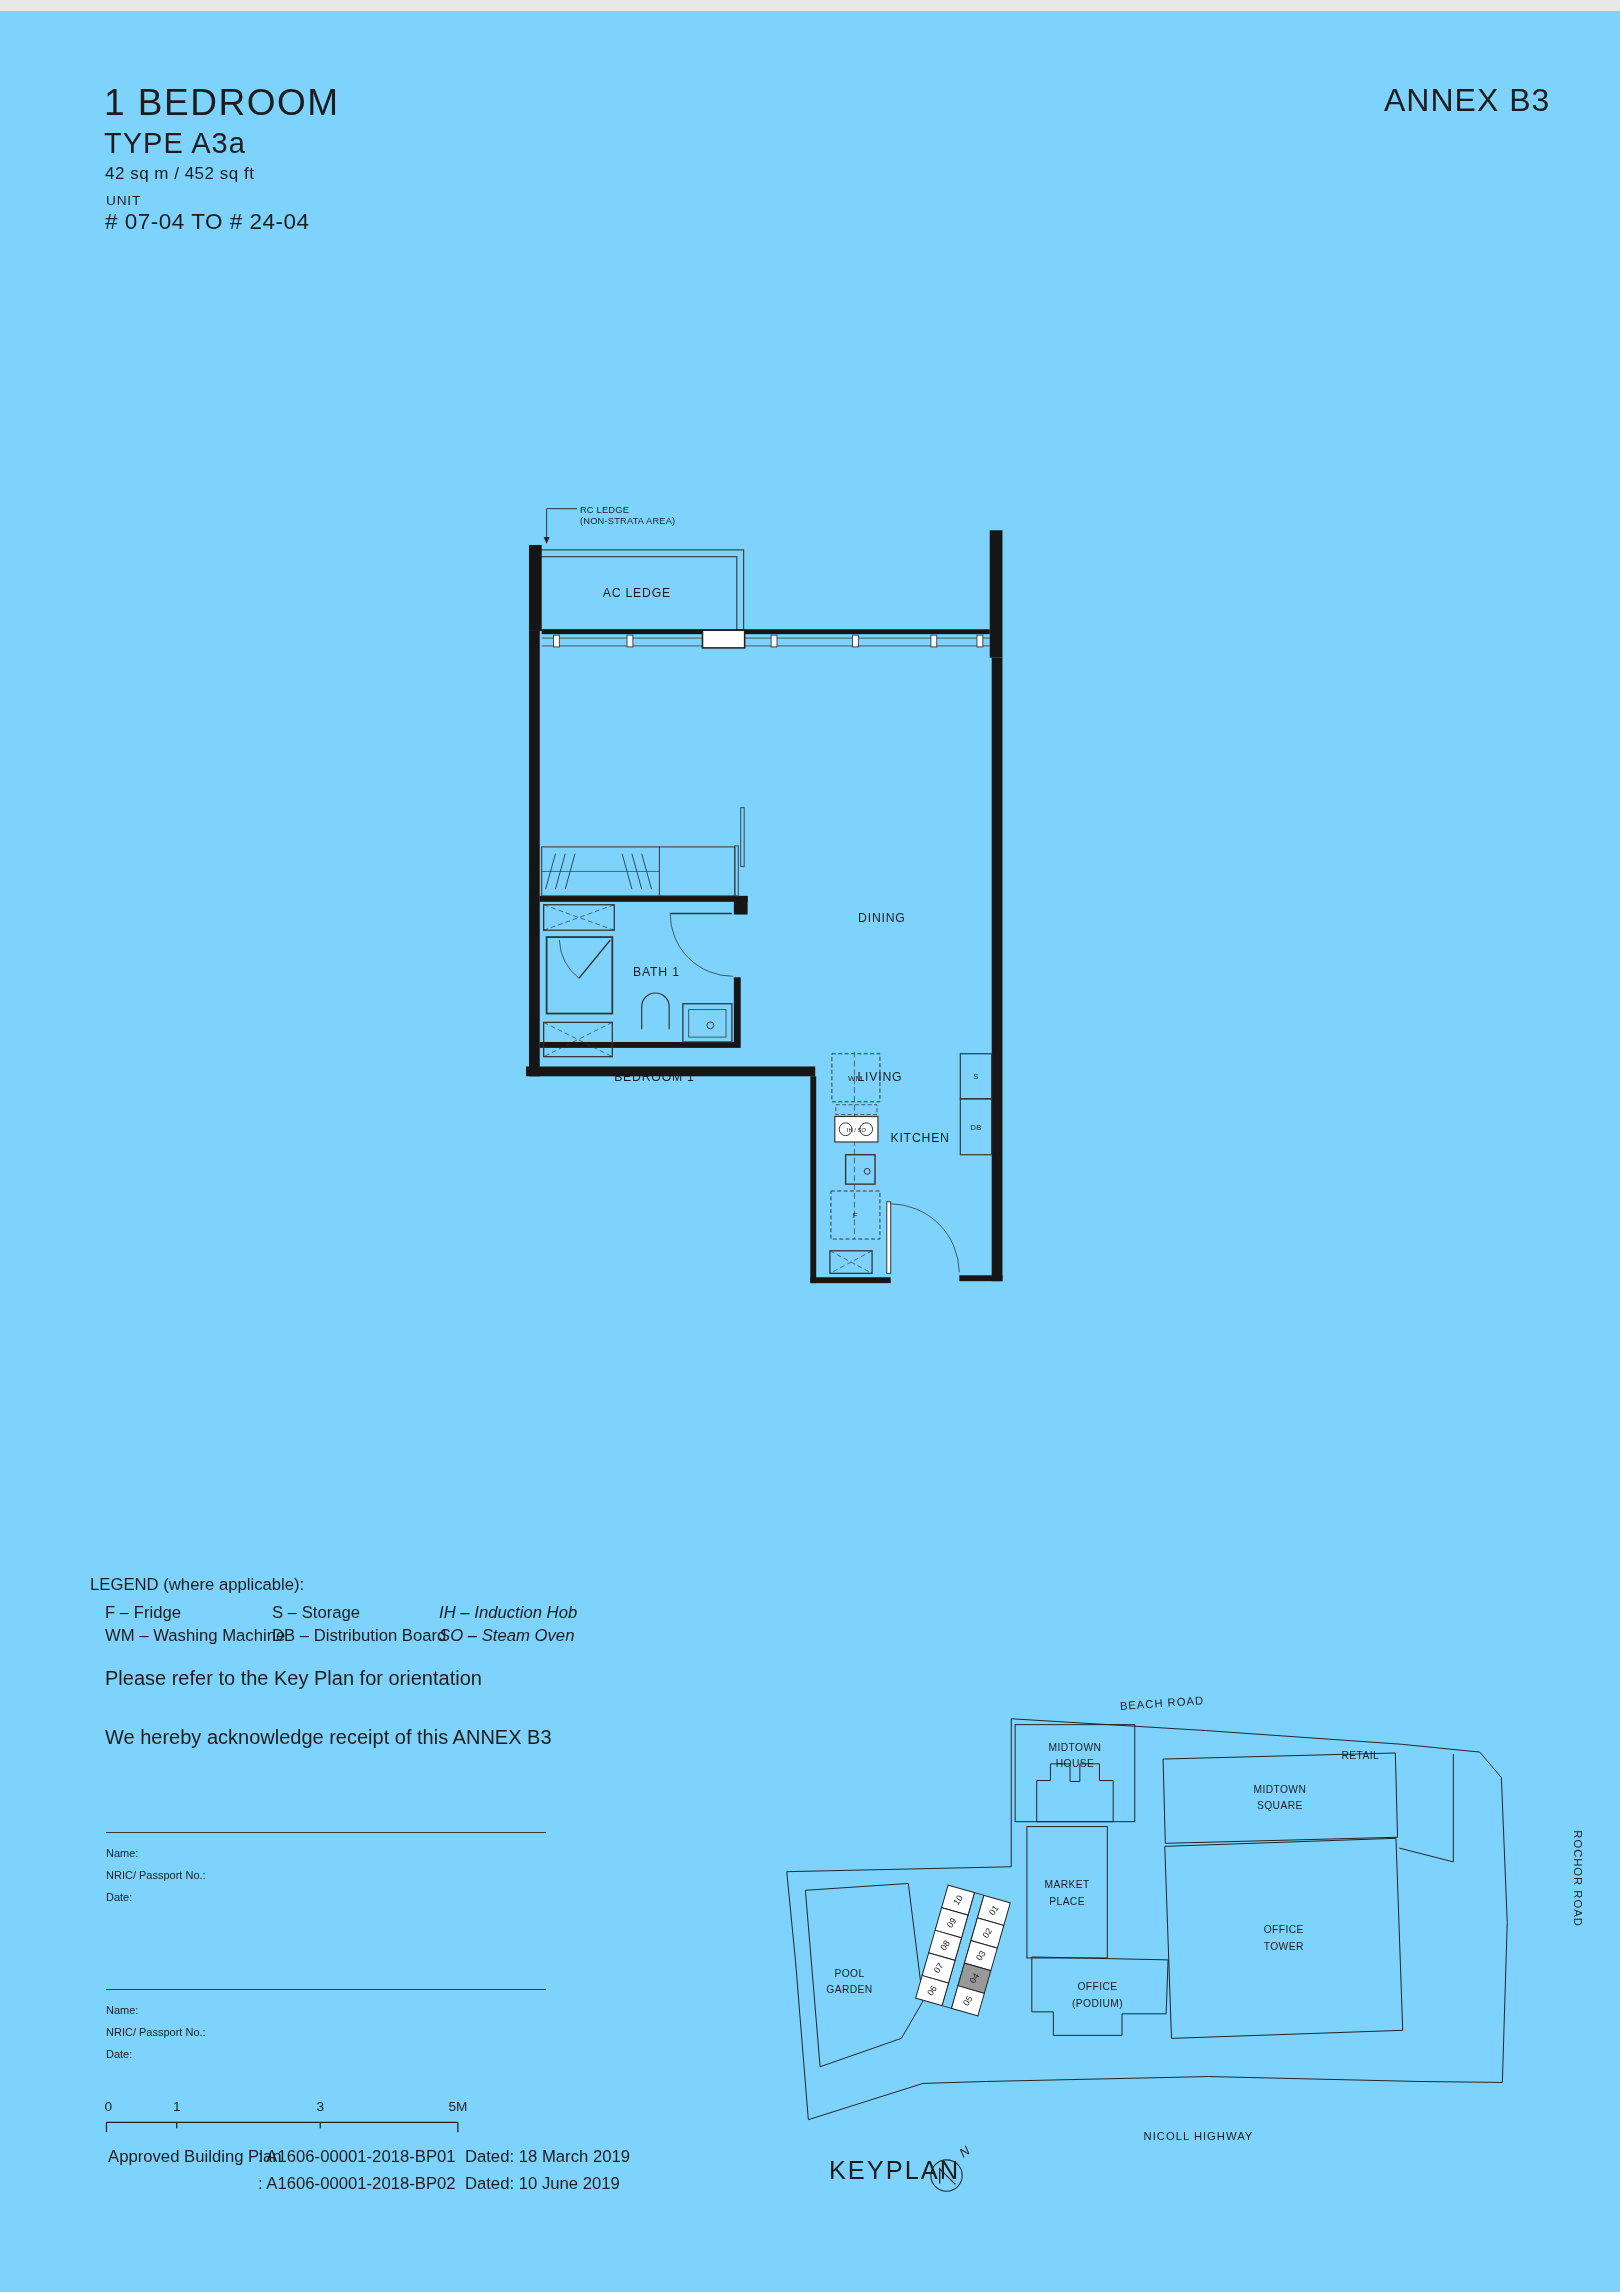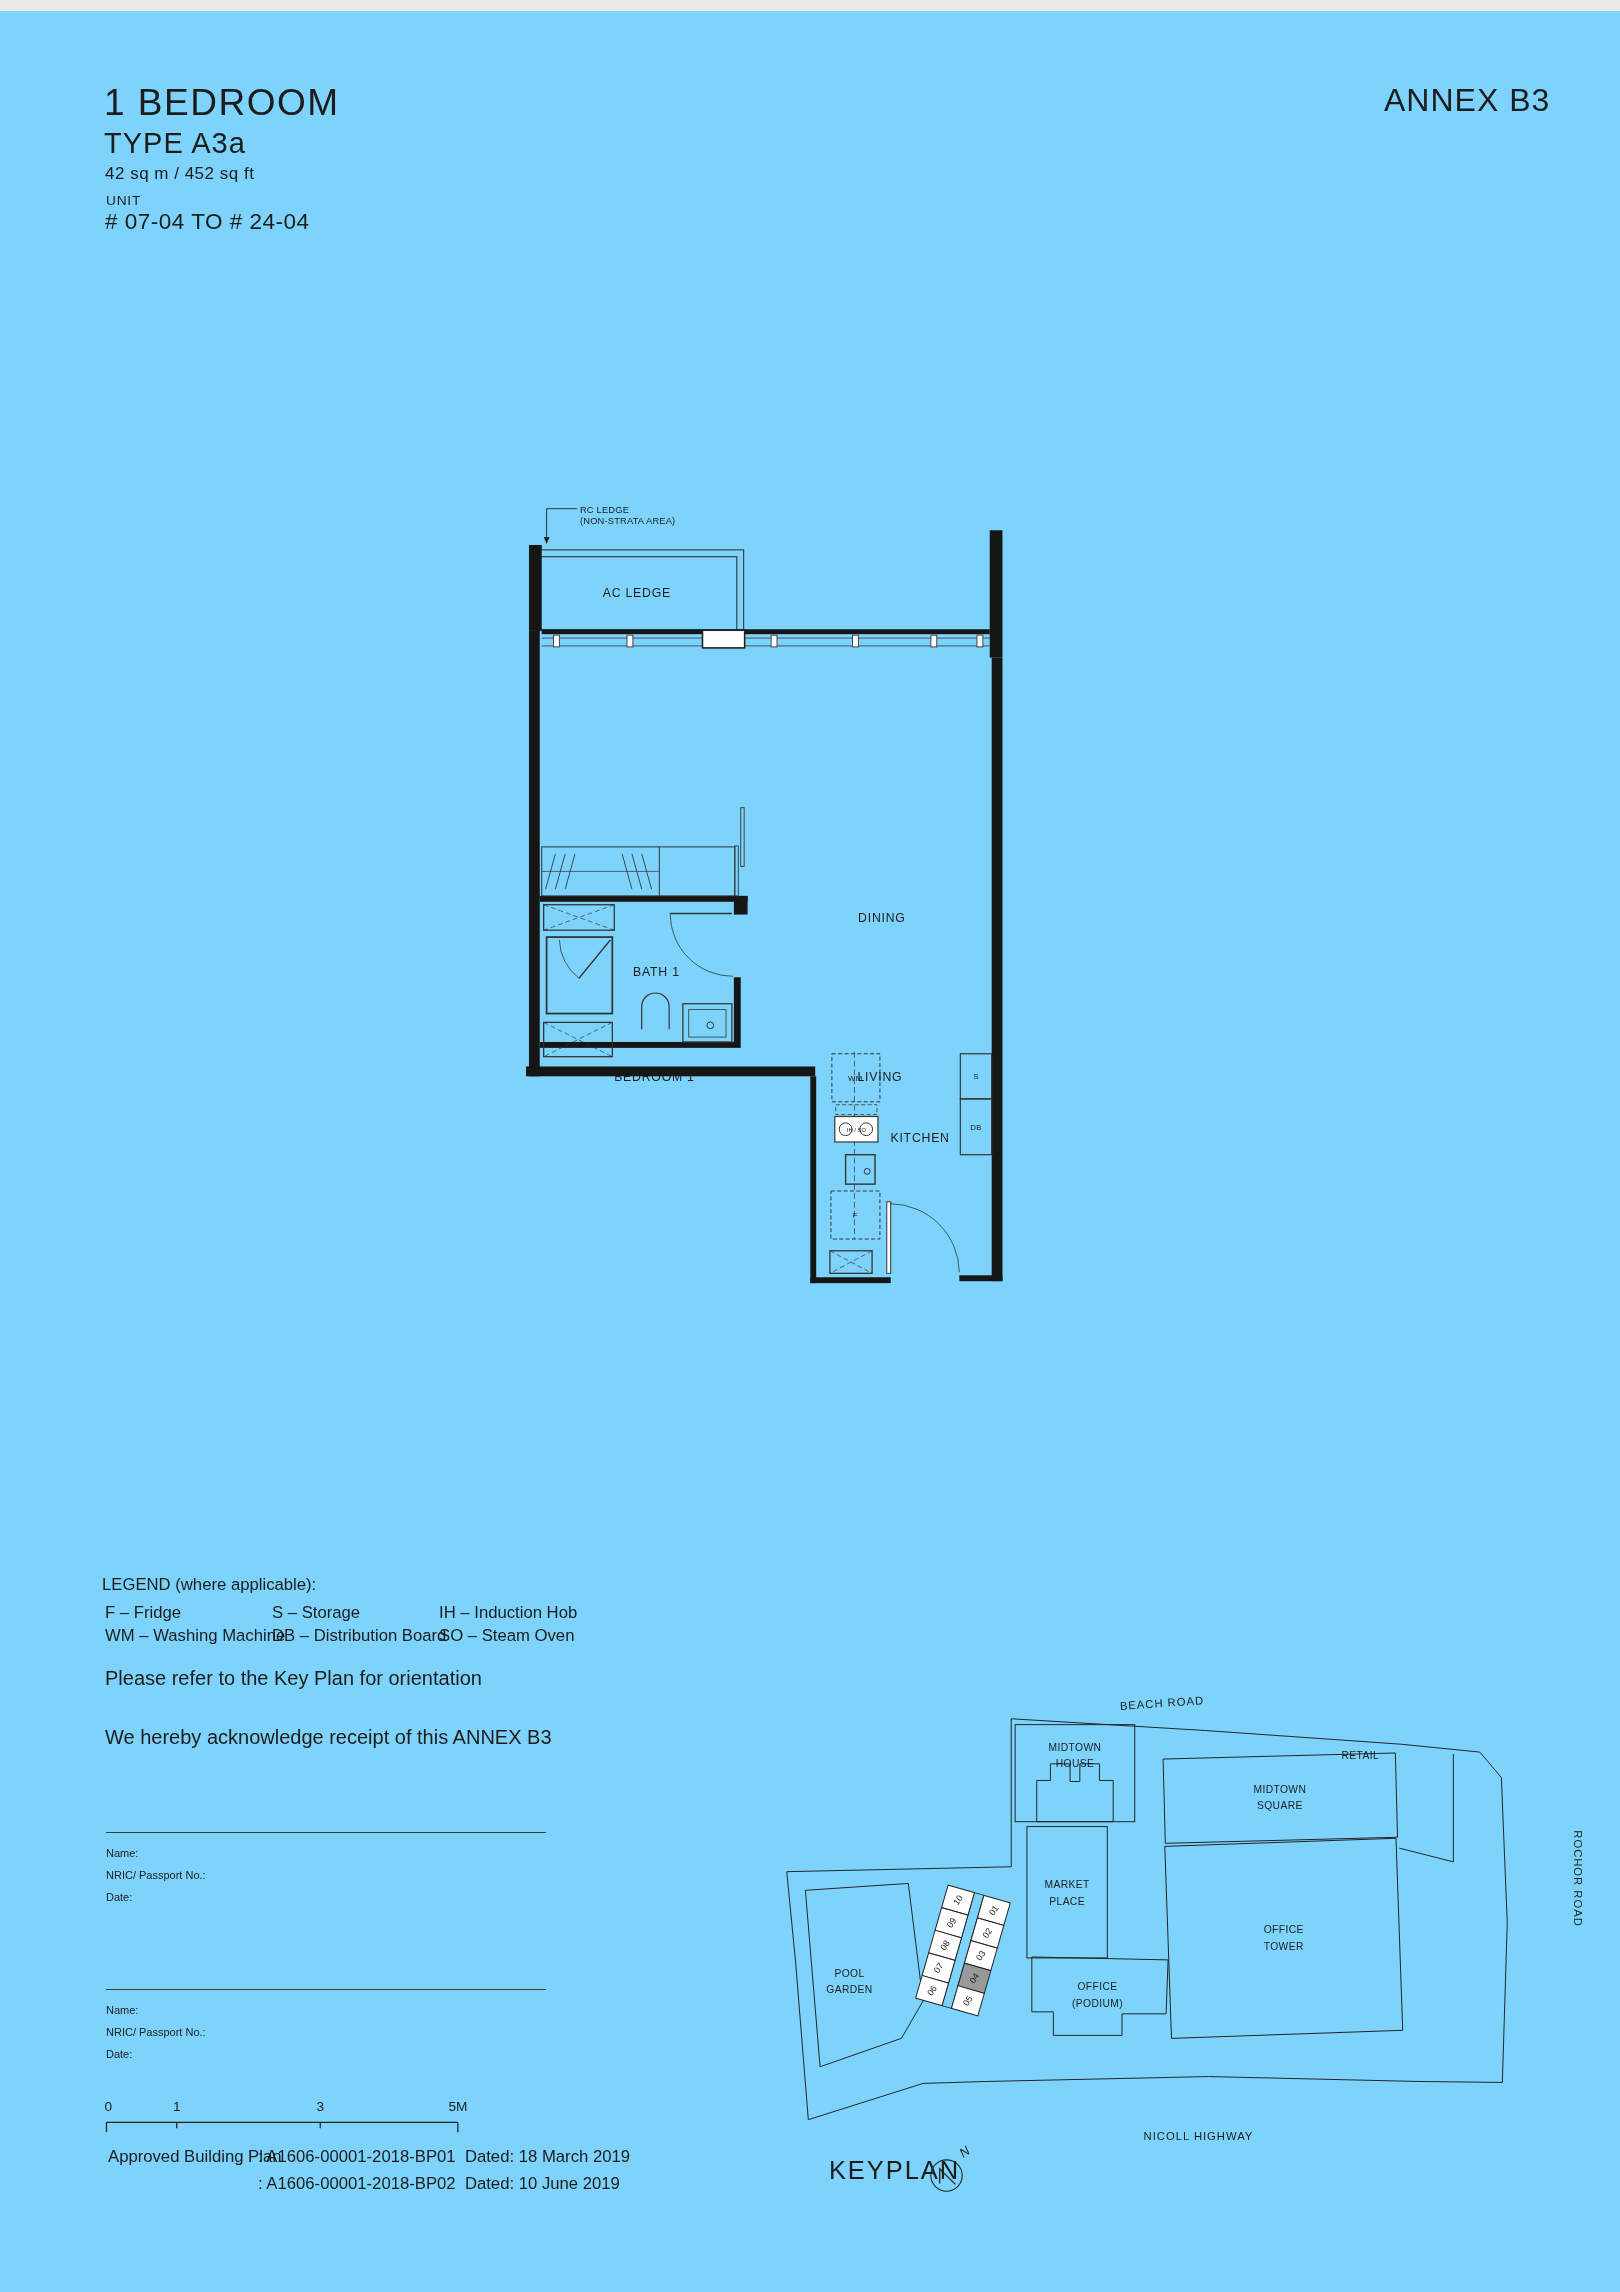--- a/index.html
+++ b/index.html
@@ -177,30 +177,30 @@
       <path d="M374 877 A71 71 0 0 1 444 947" stroke-width="0.8"></path>
     </g>
 
     <text x="133" y="752" class="plan-room" text-anchor="middle">BEDROOM 1</text>
     <text x="363" y="752" class="plan-room" text-anchor="middle">LIVING</text>
     <text x="365" y="590" class="plan-room" text-anchor="middle">DINING</text>
     <text x="135" y="645" class="plan-room" text-anchor="middle">BATH 1</text>
     <text x="404" y="814" class="plan-room" text-anchor="middle">KITCHEN</text>
   </svg>
 
-  <div class="abs legend-heading" style="left:102px; top:1564px;">LEGEND (where applicable):</div>
+  <div class="abs legend-heading" style="left:90px; top:1564px;">LEGEND (where applicable):</div>
   <div class="abs" style="left:105px; top:1591px;">
     <div class="legend-item">F – Fridge</div>
     <div class="legend-item">WM – Washing Machine</div>
   </div>
   <div class="abs" style="left:272px; top:1591px;">
     <div class="legend-item">S – Storage</div>
     <div class="legend-item">DB – Distribution Board</div>
   </div>
-  <div class="abs" style="left:439px; top:1591px;">
+  <div class="abs" style="left:439px; top:1591px;font-style:italic;">
     <div class="legend-item">IH – Induction Hob</div>
     <div class="legend-item">SO – Steam Oven</div>
   </div>
 
   <div class="abs note" style="left:105px; top:1656px;">Please refer to the Key Plan for orientation</div>
   <div class="abs note" style="left:105px; top:1715px;">We hereby acknowledge receipt of this ANNEX B3</div>
 
   <div class="abs sig-line" style="left:106px; top:1821px; width:440px;"></div>
   <div class="abs" style="left:106px; top:1831px;">
     <div class="sig-label">Name:</div>

